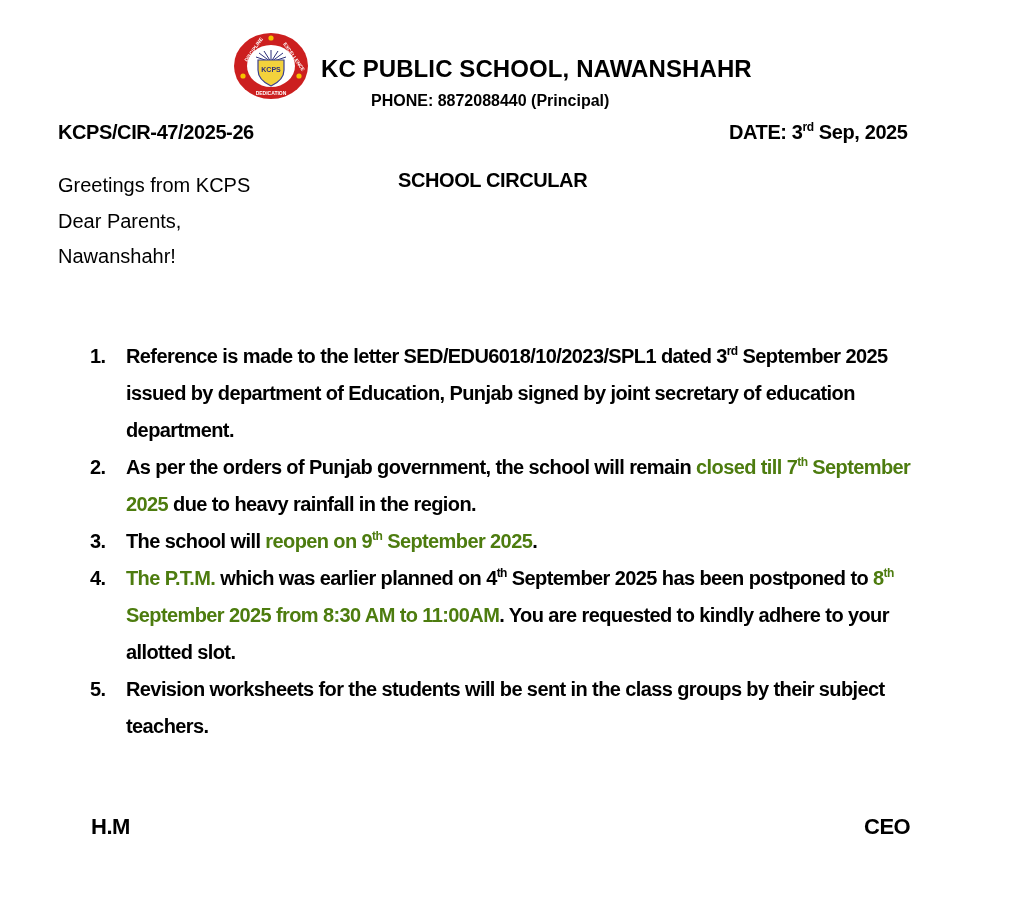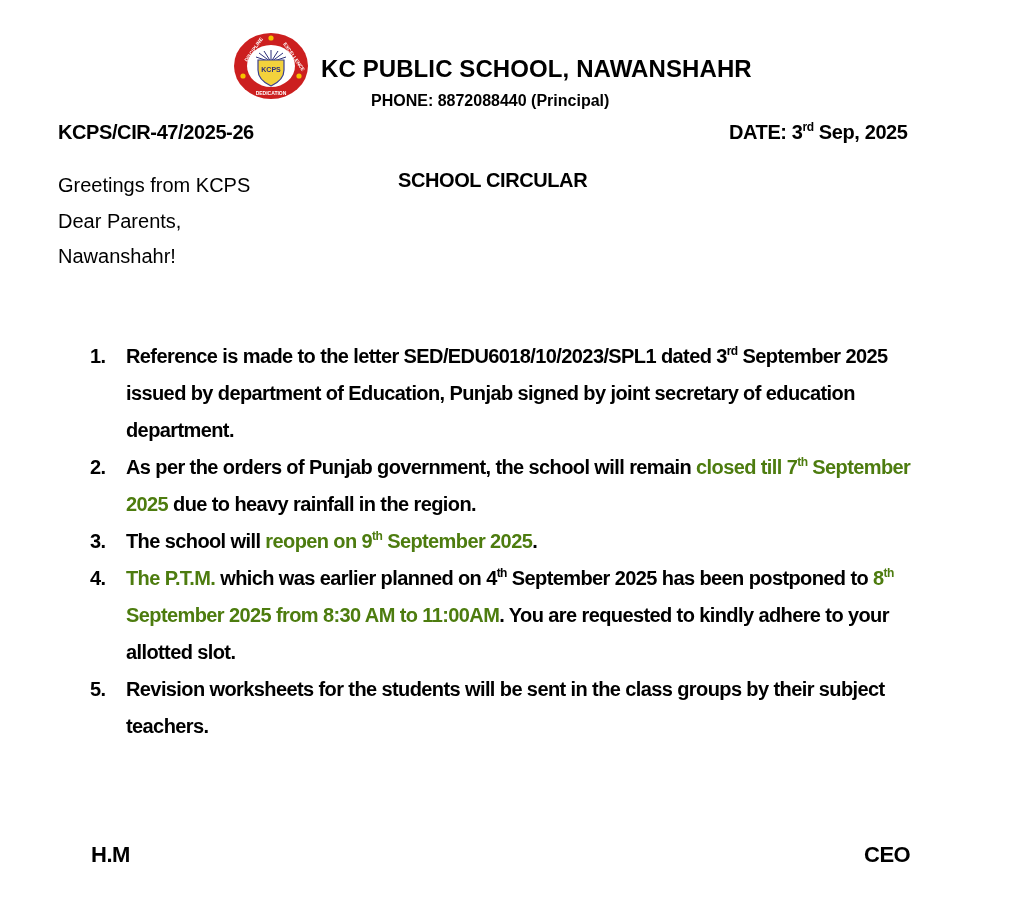--- a/index.html
+++ b/index.html
@@ -86,21 +86,20 @@
       left: 0;
       top: 0;
     }
     .red { color: #4d7c0f; }
     .sign {
       position: absolute;
       top: 814px;
       font-size: 22px;
       font-weight: bold;
       letter-spacing: -0.5px;
-      margin-top: 28px;
     }
     .sign-left { left: 91px; }
     .sign-right { left: 864px; }
   </style>
 </head>
 <body>
 
 <div class="logo">
   <svg width="76" height="68" viewBox="0 0 76 68">
     <ellipse cx="38" cy="34" rx="37" ry="33" fill="#cc1f1f"></ellipse>

